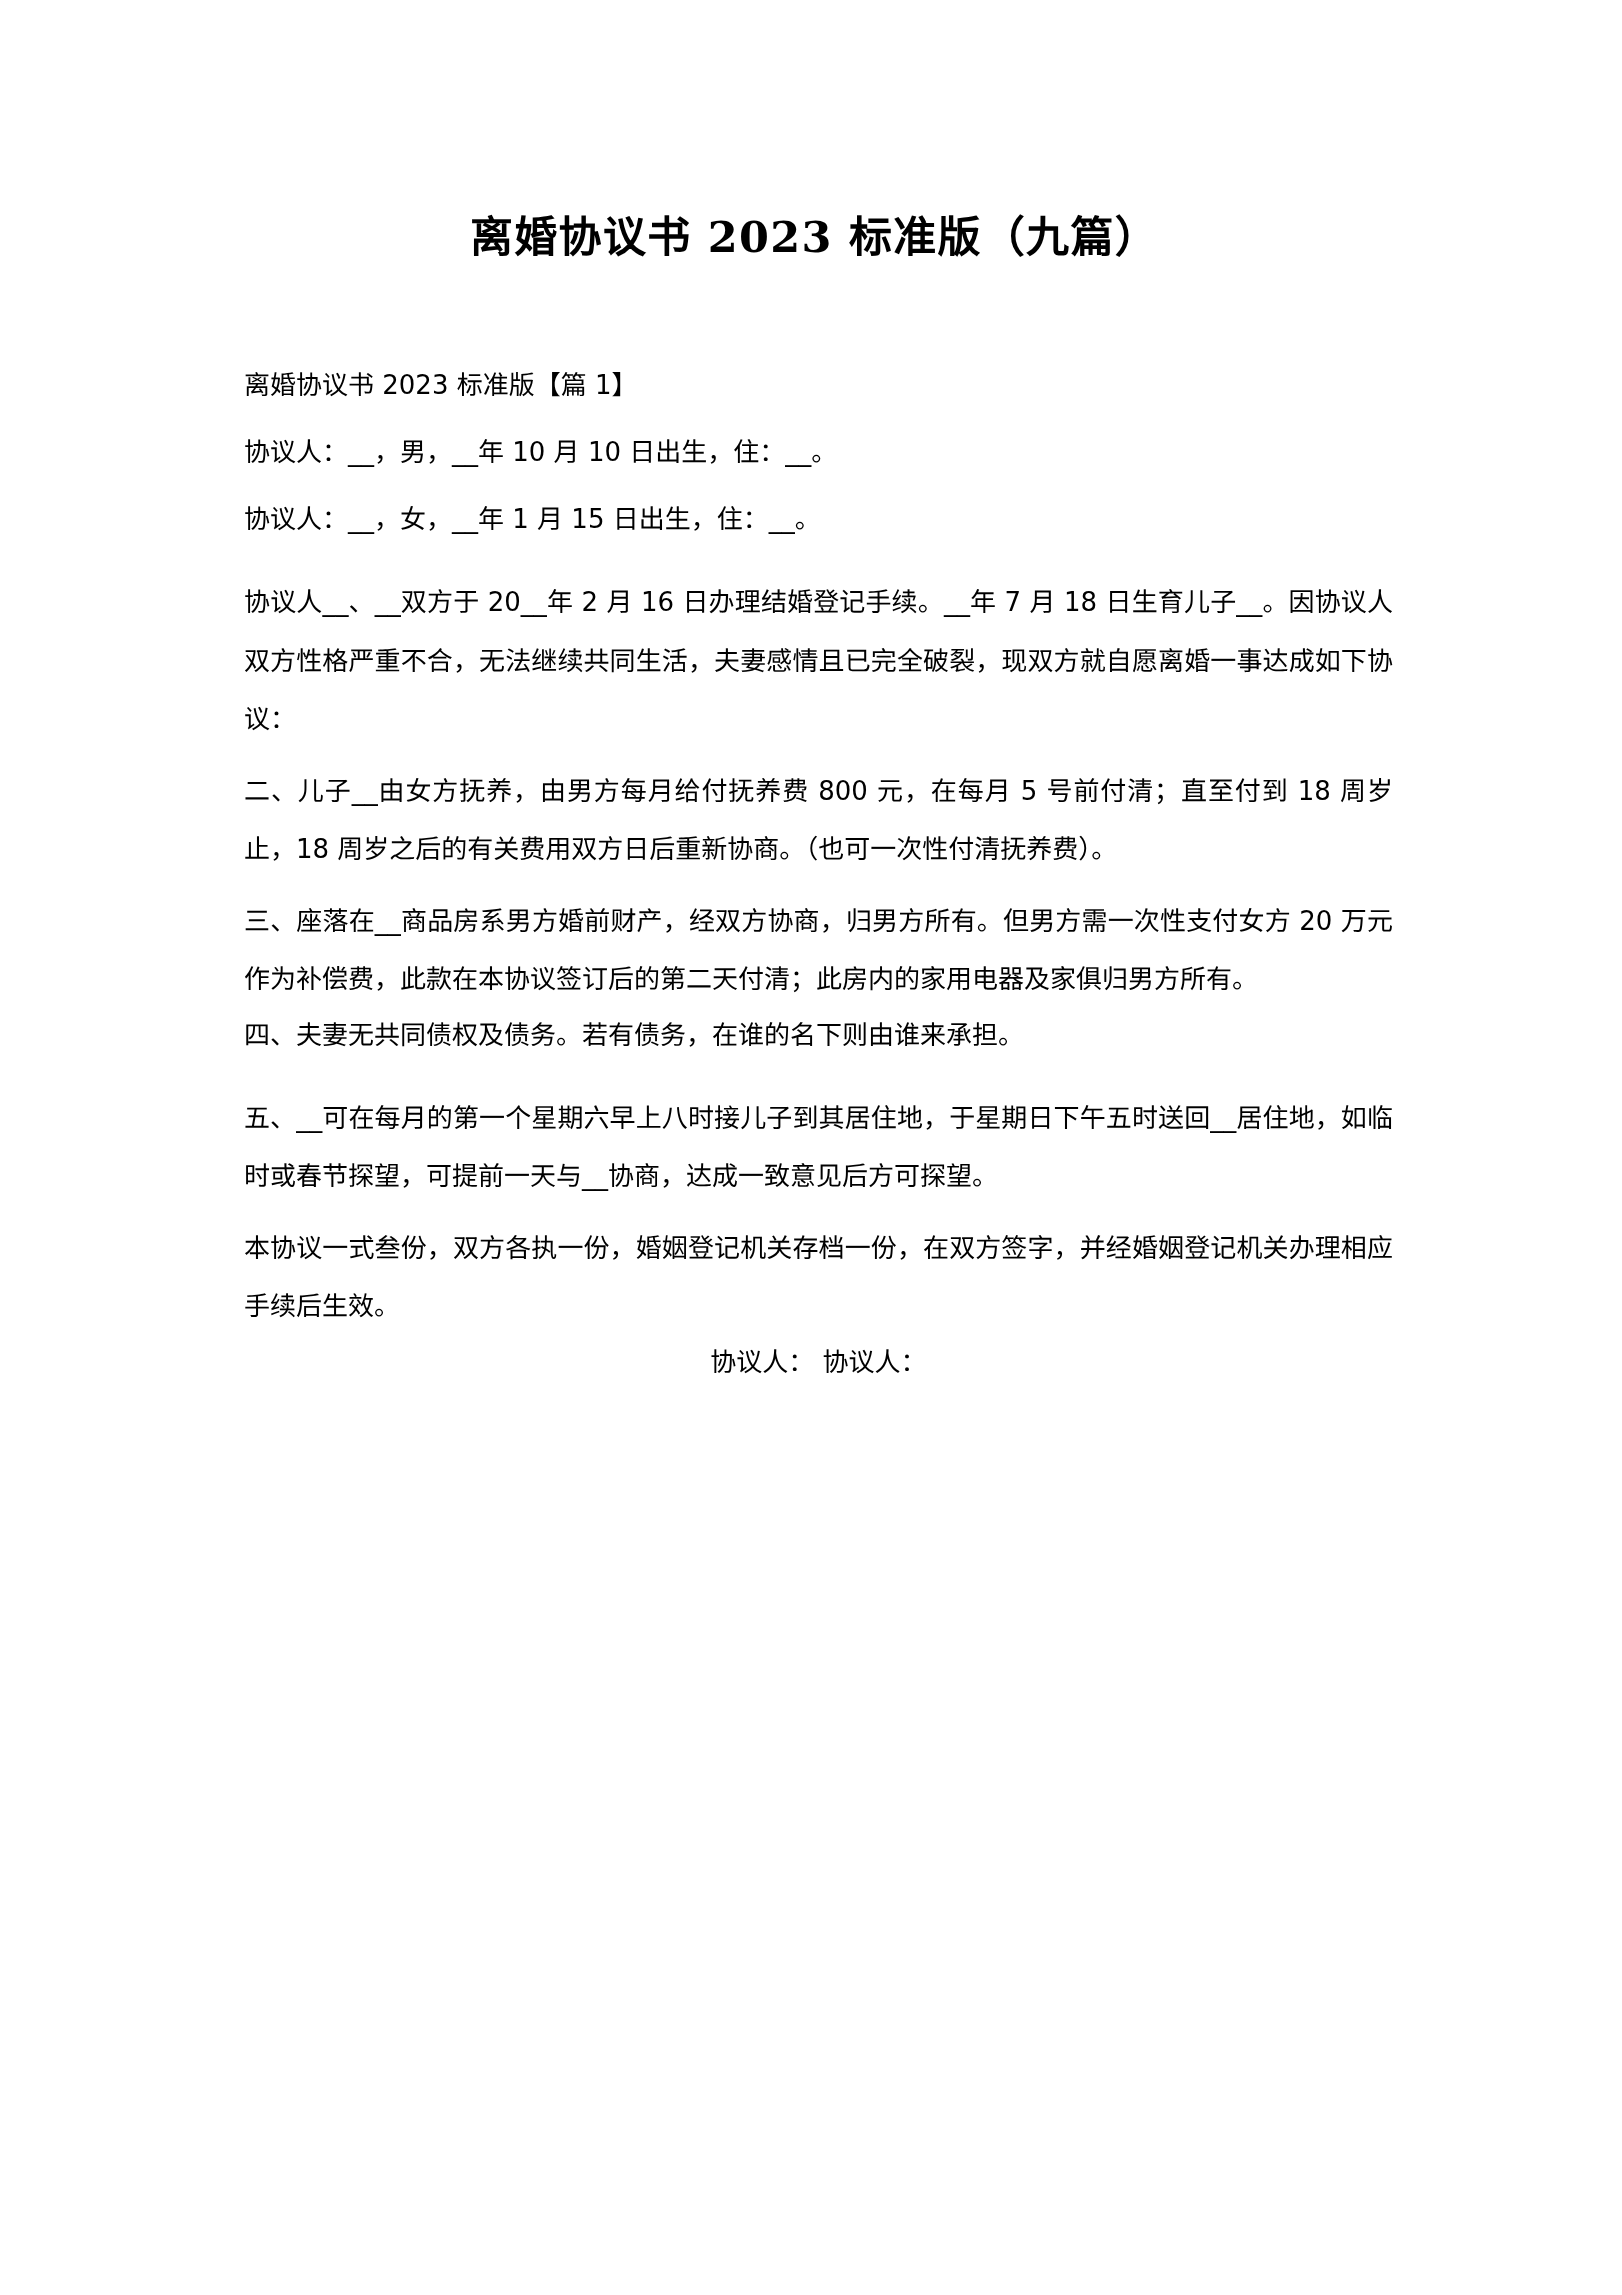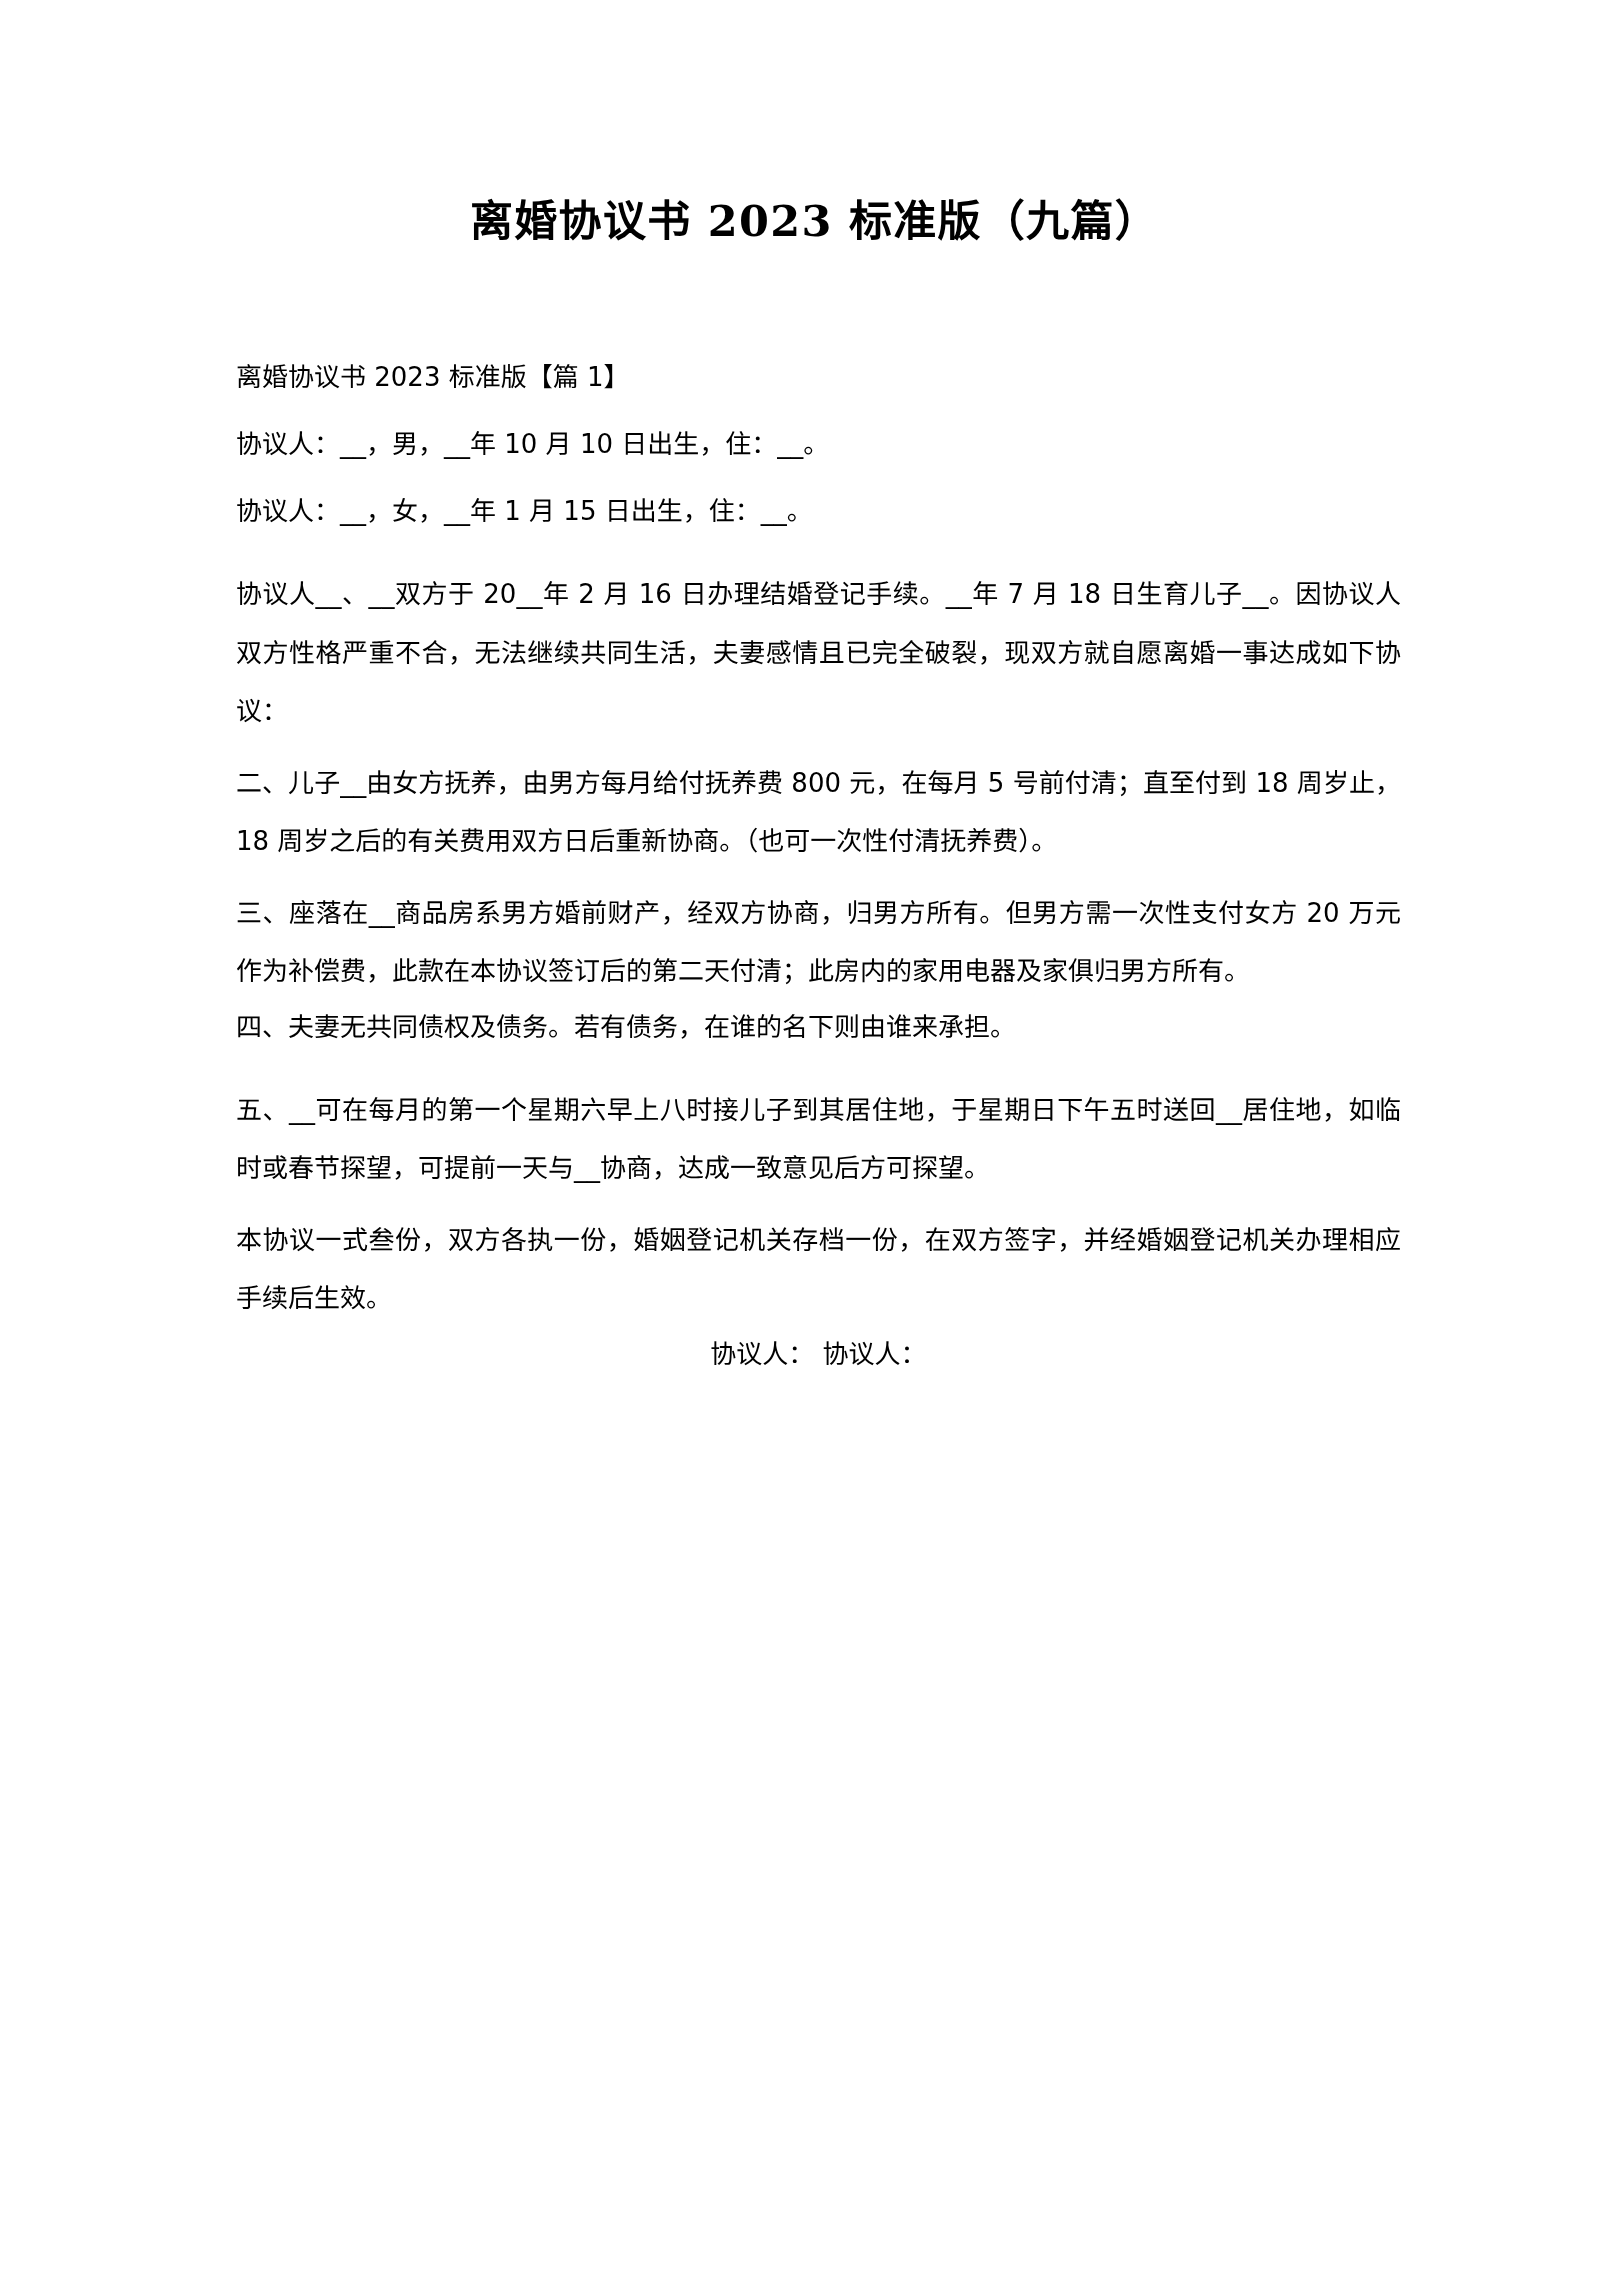--- a/index.html
+++ b/index.html
@@ -18,40 +18,40 @@
     padding: 0;
     overflow: hidden;
   }
   .doc-title {
     font-family: "DejaVu Serif", "Liberation Serif", serif;
     font-size: 43px;
     font-weight: 700;
     color: #000000;
     text-align: center;
     letter-spacing: 1.3px;
-    margin: 0;
+    margin: 16px;
     padding: 0;
     position: absolute;
     top: 196px;
     left: 6px;
     right: 0;
     line-height: 1.2;
   }
   .body-area {
     position: absolute;
     top: 364px;
     left: 236px;
     width: 1165px;
   }
   .para {
     font-family: "DejaVu Sans", "Liberation Sans", sans-serif;
     font-size: 26px;
     color: #000000;
     line-height: 1.0;
-    margin: 0;
+    margin: 8px;
     text-align: justify;
     text-justify: inter-ideograph;
     letter-spacing: 0px;
   }
   
   .para.tight {
     margin-bottom: 41px;
   }
   
   .para.flow {

